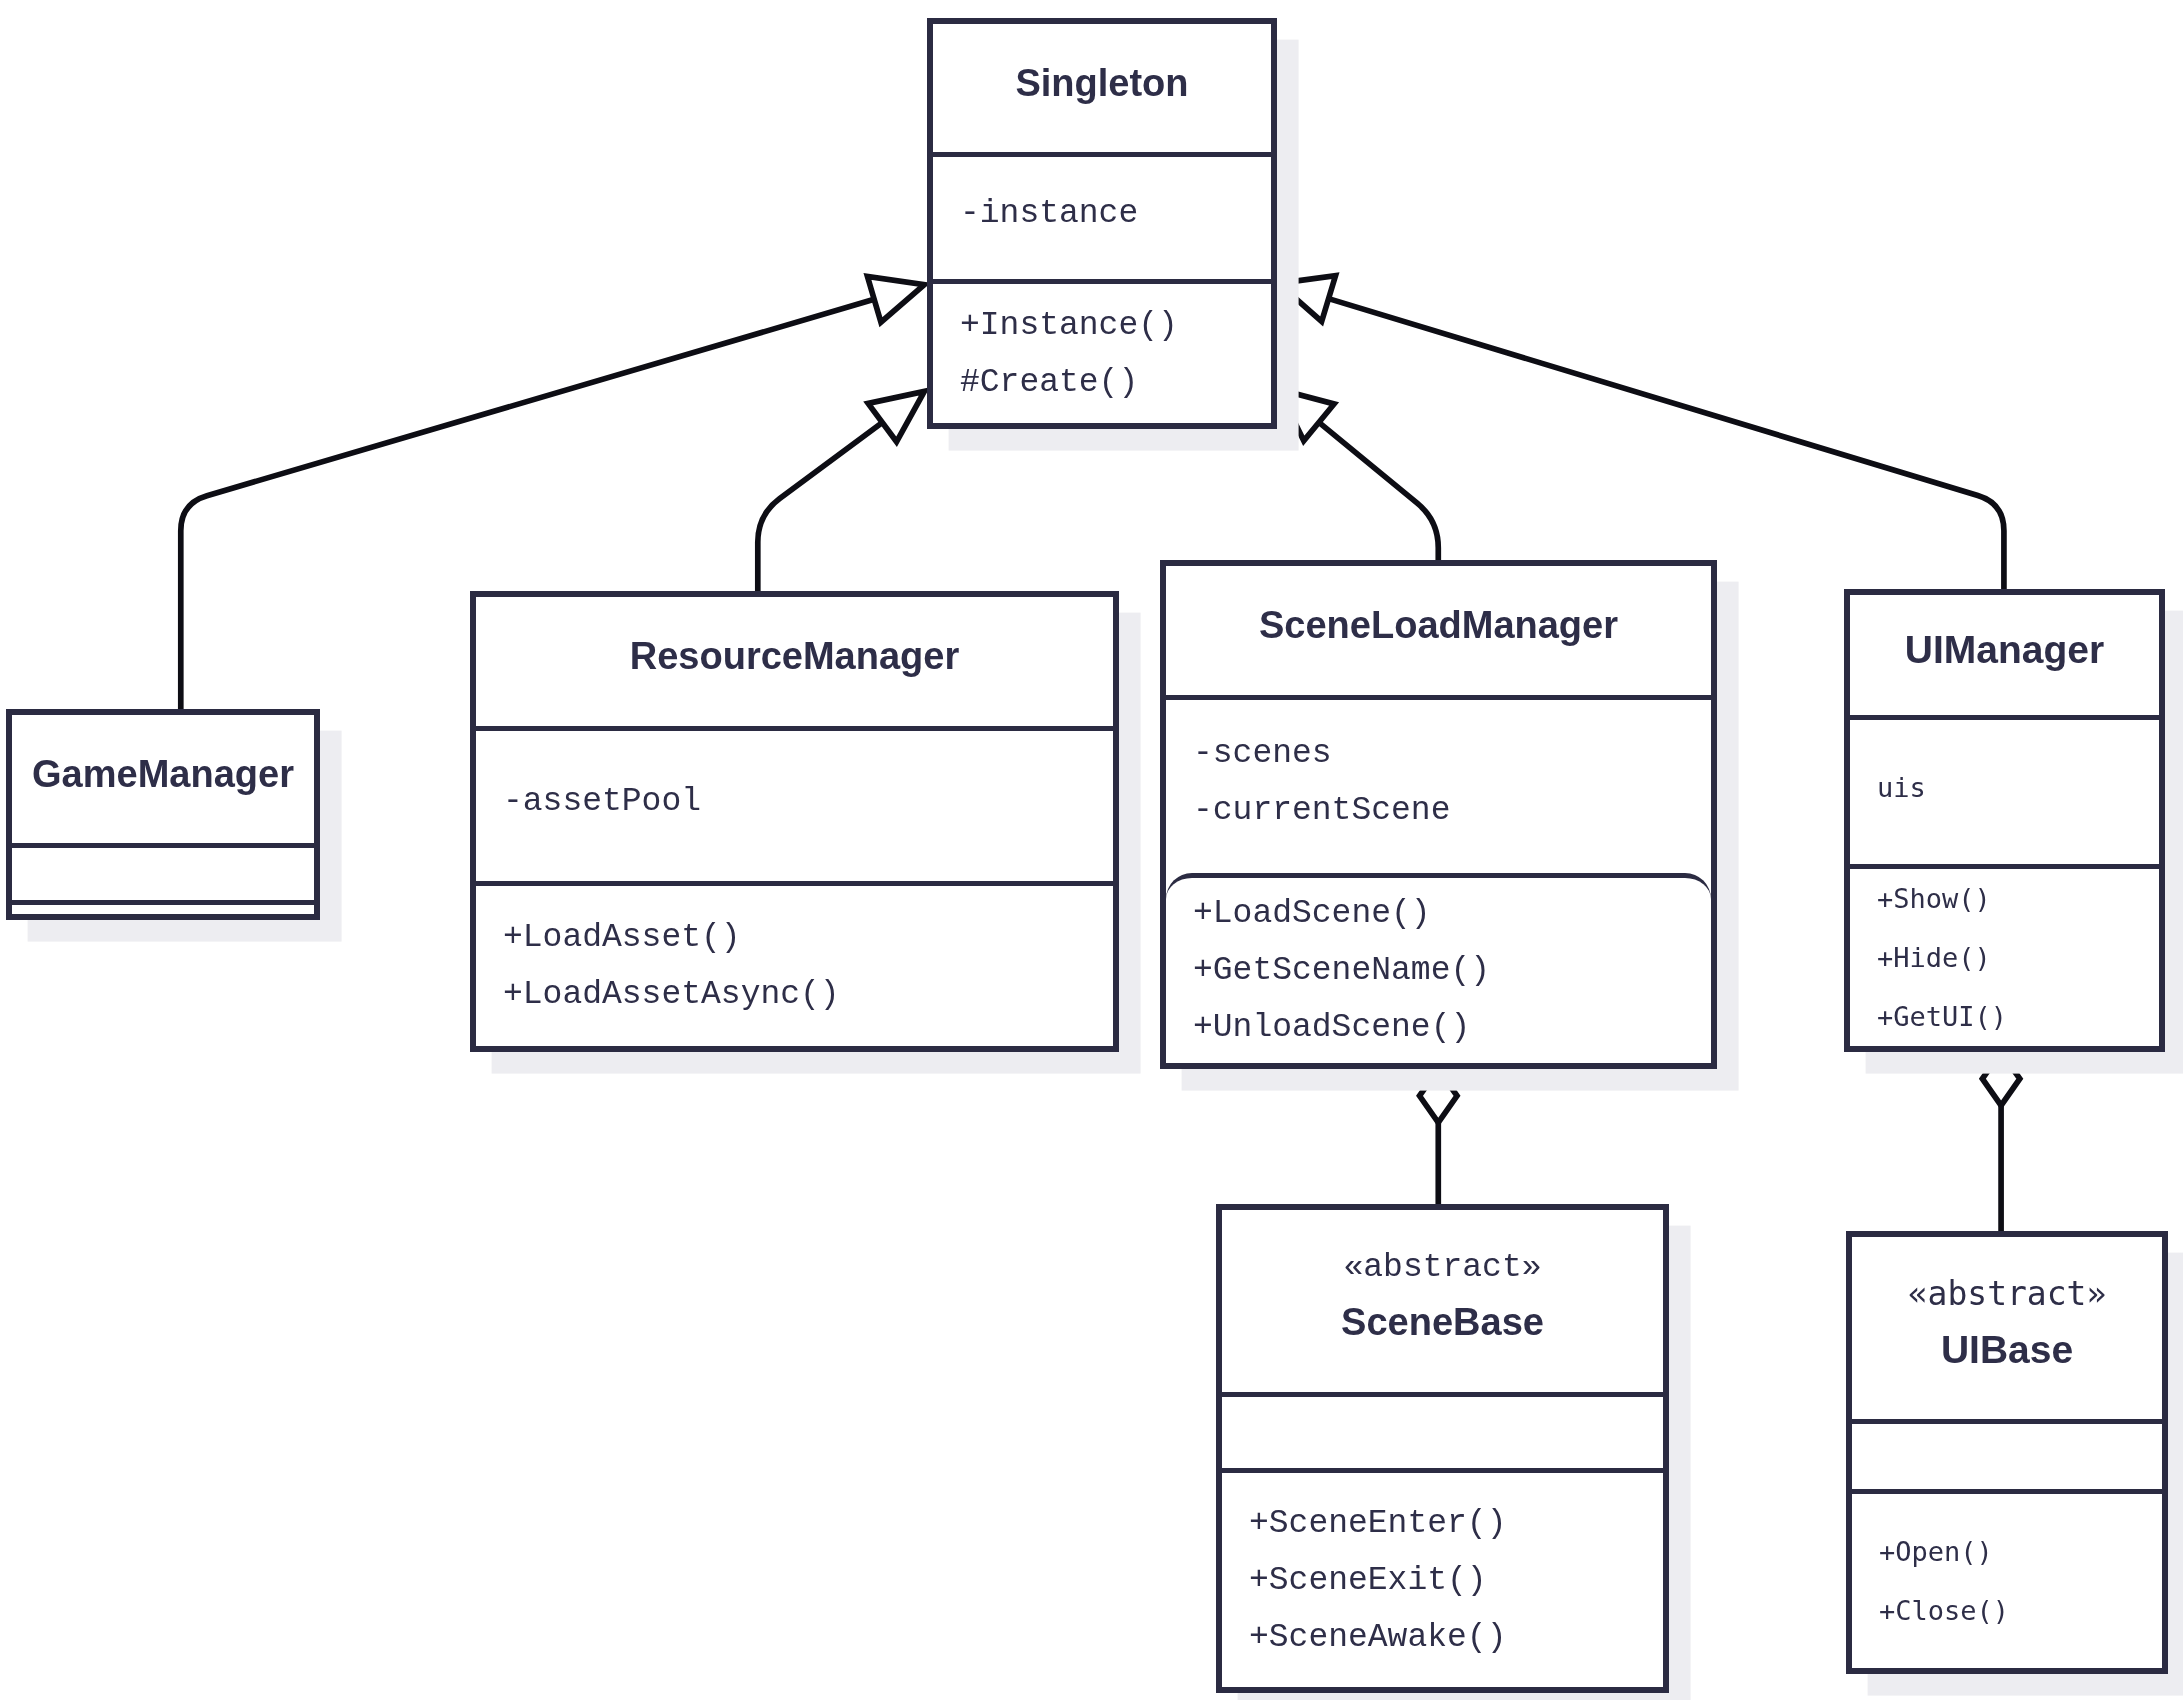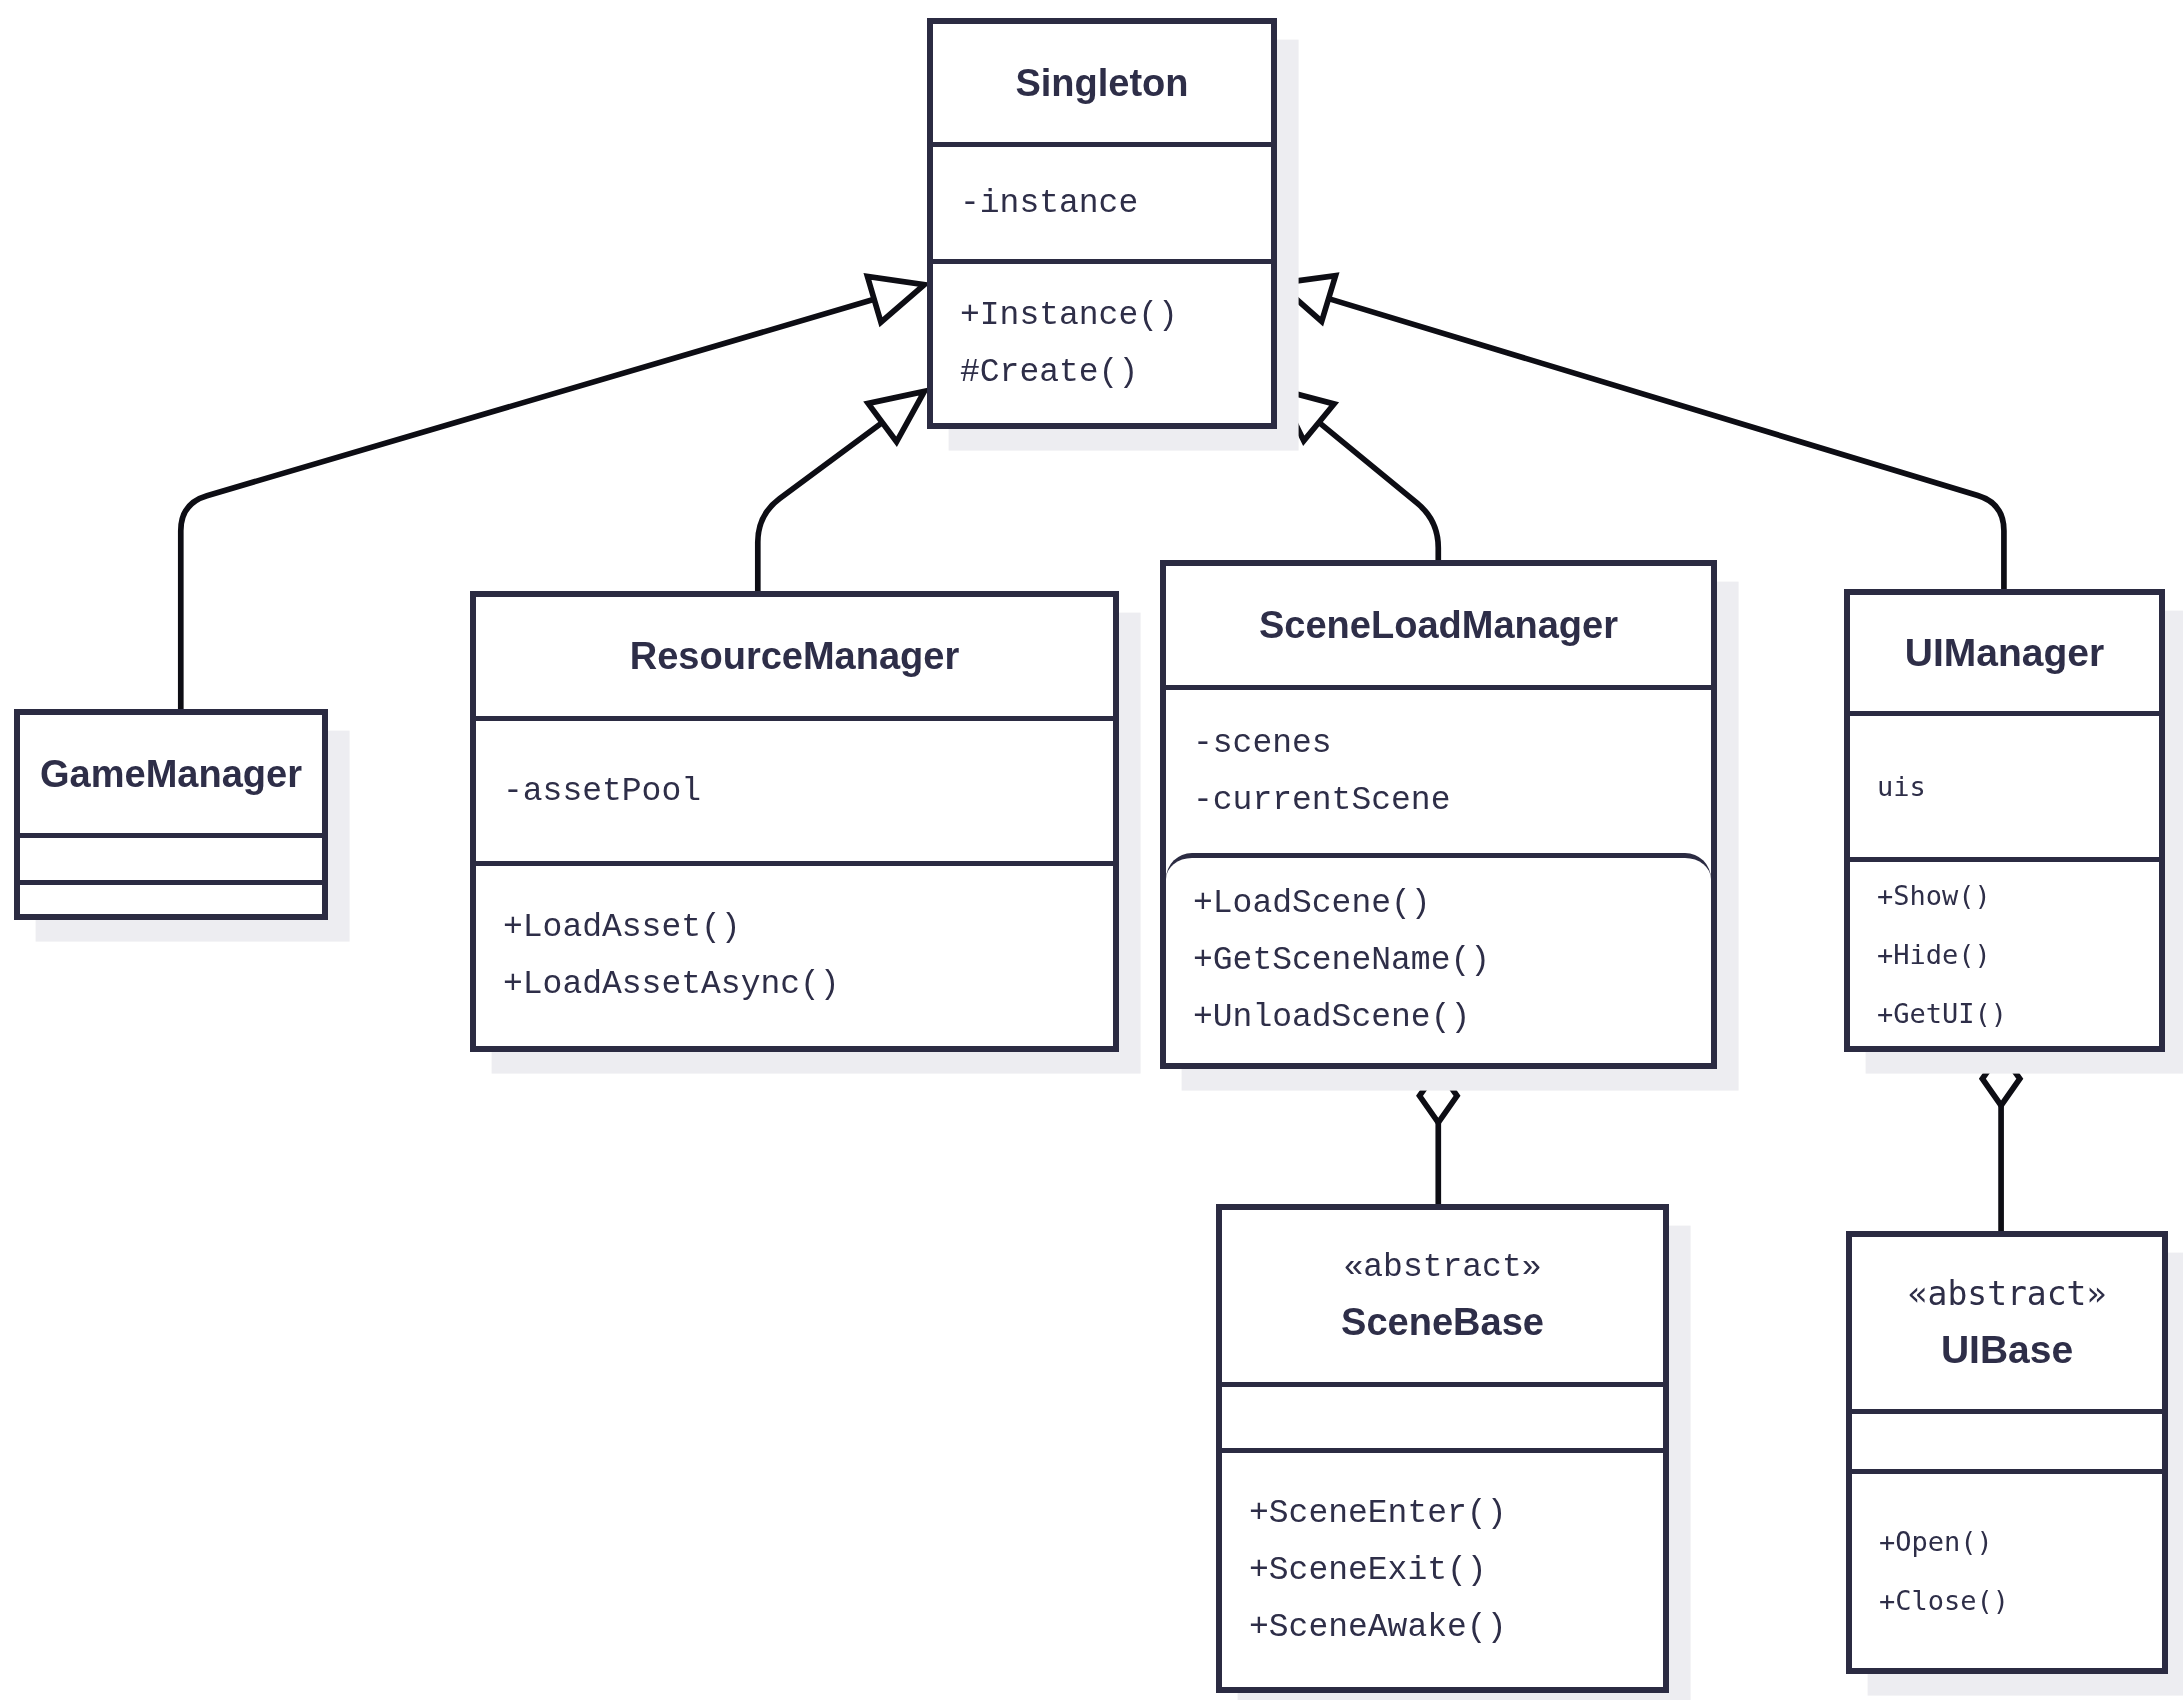--- a/index.html
+++ b/index.html
@@ -25,20 +25,21 @@
   }
   .class-box {
     position: absolute;
     box-sizing: border-box;
     background: #ffffff;
     border: 6.8px solid #2b2b42;
     box-shadow: 21.6px 21.6px 0 #ededf1;
     z-index: 2;
     display: flex;
     flex-direction: column;
+    gap: 10px;
   }
   .compartment {
     box-sizing: border-box;
     display: flex;
     flex-direction: column;
     justify-content: center;
   }
   .c-title {
     align-items: center;
     text-align: center;
@@ -74,21 +75,21 @@
   }
   .ui-font .m-line { font-size: 27px; line-height: 59px; }
   .ui-font .stereo { font-size: 33px; }
 
   
   #box-singleton        { left: 927px; top: 18px;   width: 350px; height: 411px; }
   #box-singleton .c-title   { height: 118px; }
   #box-singleton .c-attrs   { height: 117px; }
   #box-singleton .c-methods { flex: 1; }
 
-  #box-gamemanager      { left: 14px;   top: 709px; width: 314px; height: 211px; }
+  #box-gamemanager      { left: 6px;   top: 709px; width: 314px; height: 211px; }
   #box-gamemanager .c-title   { height: 118px; }
   #box-gamemanager .c-attrs   { height: 47px; }
   #box-gamemanager .c-methods { flex: 1; }
 
   #box-resourcemanager  { left: 470px;  top: 591px; width: 649px; height: 461px; justify-content: space-between; }
   #box-resourcemanager .c-title   { height: 119px; }
   #box-resourcemanager .c-attrs   { height: 145px; }
   #box-resourcemanager .c-methods { flex: 1; }
 
   #box-sceneloadmanager { left: 1160px; top: 560px;  width: 557px; height: 509px; }

